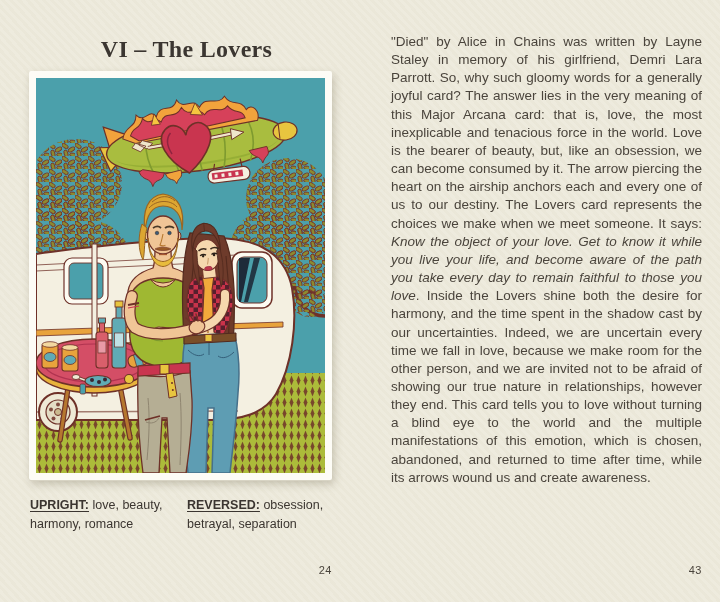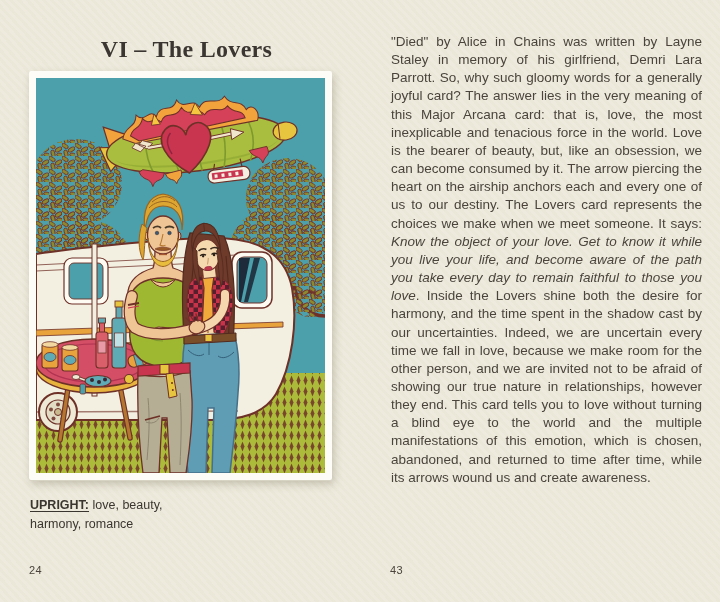--- a/index.html
+++ b/index.html
@@ -24,21 +24,21 @@
   .card{
     position:absolute;left:29px;top:71px;margin:0;
     background:#FDFCF6;padding:7px;border-radius:2px;
     box-shadow:0 1px 0 #D8D4C4, 2px 4px 8px rgba(90,80,55,.28);
   }
   .card svg{display:block;}
   .keywords{position:absolute;left:30px;top:496px;width:302px;display:flex;gap:12px;}
   .kw{width:150px;margin:0;font-size:12.5px;line-height:1.55;color:#3B3530;}
   .kw-label{font-weight:700;text-decoration:underline;text-underline-offset:2px;}
   .kw-text{font-weight:400;}
-  .pagenum{position:absolute;top:564px;font-size:11px;color:#4A443C;text-align:left;letter-spacing:.5px;}
+  .pagenum{position:absolute;top:564px;font-size:11px;color:#4A443C;text-align:right;letter-spacing:.5px;}
   .pn-left{left:29px;width:303px;}
   .pn-right{left:390px;width:312px;}
   .body-text{
     position:absolute;left:391px;top:33px;width:311px;margin:0;
     font-size:13.5px;line-height:18.15px;text-align:justify;color:#4A443C;
   }
   .body-text em{}
 </style>
 </head>
 <body>
@@ -278,20 +278,21 @@
         <rect x="124" y="286.5" width="9" height="9.5" fill="#E8C53F" stroke="#6E3128" stroke-width="1"></rect>
         <path d="M130,296 L137,295 L141,318 L133,320 Z" fill="#E8C53F" stroke="#6E3128" stroke-width="1"></path>
         <circle cx="136" cy="305" r="1" fill="#6E3128"></circle>
           <circle cx="136.8" cy="312" r="1" fill="#6E3128"></circle>
       </g>
     </svg>
   </figure>
 
   <div class="keywords">
     <p class="kw"><span class="kw-label">UPRIGHT:</span><span class="kw-text"> love, beauty, harmony, romance</span></p>
+    <p class="kw"><span class="kw-label">REVERSED:</span><span class="kw-text"> obsession, betrayal, separation</span></p>
   </div>
 
   <div class="pagenum pn-left">24</div>
 
   <p class="body-text"><span>"Died" by Alice in Chains was written by Layne Staley in memory of his girlfriend, Demri Lara Parrott. So, why such gloomy words for a generally joyful card? The answer lies in the very meaning of this Major Arcana card: that is, love, the most inexplicable and tenacious force in the world. Love is the bearer of beauty, but, like an obsession, we can become consumed by it. The arrow piercing the heart on the airship anchors each and every one of us to our destiny. The Lovers card represents the choices we make when we meet someone. It says: </span><em>Know the object of your love. Get to know it while you live your life, and become aware of the path you take every day to remain faithful to those you love</em><span>. Inside the Lovers shine both the desire for harmony, and the time spent in the shadow cast by our uncertainties. Indeed, we are uncertain every time we fall in love, because we make room for the other person, and we are invited not to be afraid of showing our true nature in relationships, however they end. This card tells you to love without turning a blind eye to the world and the multiple manifestations of this emotion, which is chosen, abandoned, and returned to time after time, while its arrows wound us and create awareness.</span></p>
 
   <div class="pagenum pn-right">43</div>
 
 </div>
 

